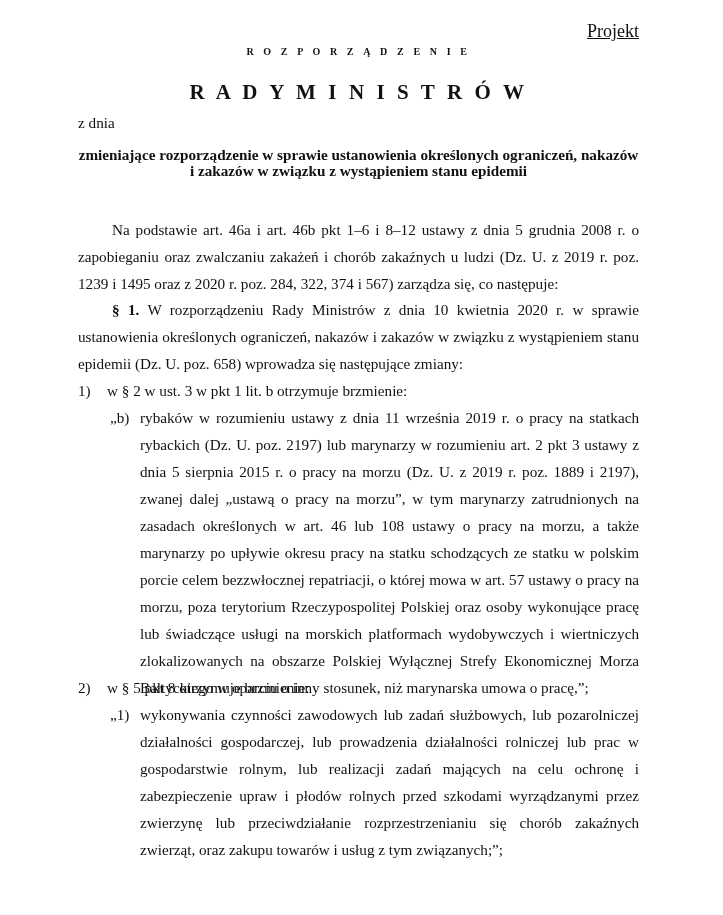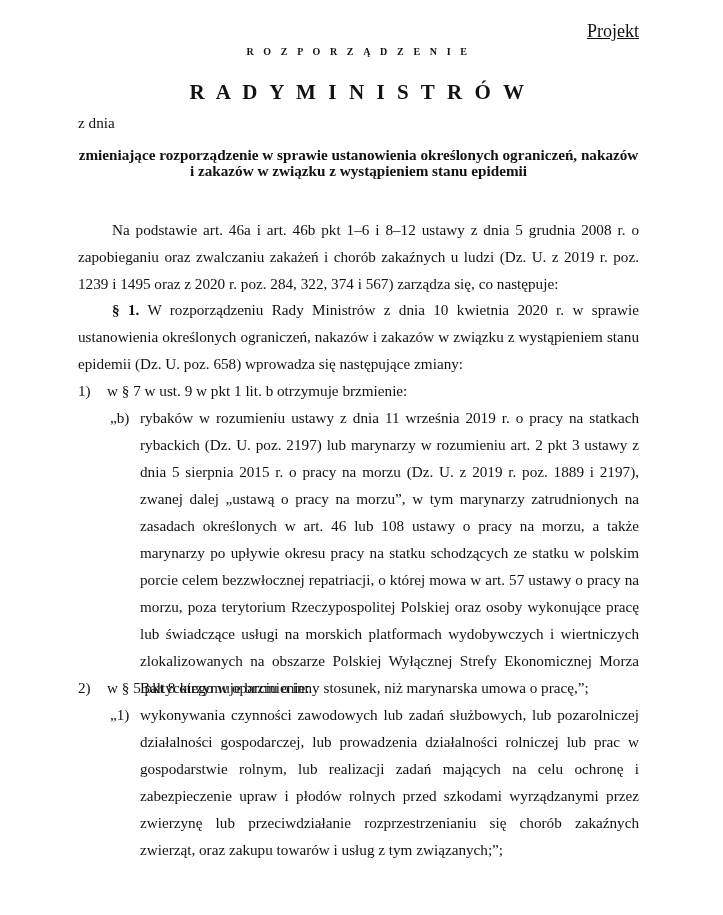--- a/index.html
+++ b/index.html
@@ -36,21 +36,21 @@
   <div class="title2">R A D Y  M I N I S T R Ó W</div>
   <div class="zdnia">z dnia</div>
   <div class="subject">zmieniające rozporządzenie w sprawie ustanowienia określonych ograniczeń, nakazów i zakazów  w związku z wystąpieniem stanu epidemii</div>
 
   <div class="para p-basis"><span class="indent"></span><span>Na podstawie art. 46a i art. 46b pkt 1–6 i 8–12 ustawy z dnia 5 grudnia 2008 r. o zapobieganiu oraz zwalczaniu zakażeń i chorób zakaźnych u ludzi (Dz. U. z 2019 r. poz. 1239 i 1495 oraz z 2020 r. poz. 284, 322, 374 i 567) zarządza się, co następuje:</span></div>
 
   <div class="para p-s1"><span class="indent"></span><b class="sec">§ 1.</b><span> W rozporządzeniu Rady Ministrów z dnia 10 kwietnia 2020 r. w sprawie ustanowienia określonych ograniczeń, nakazów i zakazów  w związku z wystąpieniem stanu epidemii (Dz. U. poz. 658) wprowadza się następujące zmiany:</span></div>
 
   <div class="item item1">
     <span class="num">1)</span>
-    <span class="txt">w § 7 w ust. 9 w pkt 1 lit. b otrzymuje brzmienie:</span>
+    <span class="txt">w § 2 w ust. 3 w pkt 1 lit. b otrzymuje brzmienie:</span>
   </div>
   <div class="sub subb">
     <span class="lbl">„b)</span>
     <div class="body">rybaków w rozumieniu ustawy z dnia 11 września 2019 r. o pracy na statkach rybackich (Dz. U. poz. 2197) lub marynarzy w rozumieniu art. 2 pkt 3 ustawy z dnia 5 sierpnia 2015 r. o pracy na morzu (Dz. U. z 2019 r. poz. 1889 i 2197), zwanej dalej „ustawą o pracy na morzu”, w tym marynarzy zatrudnionych na zasadach określonych w art. 46 lub 108 ustawy o pracy na morzu, a także marynarzy po upływie okresu pracy na statku schodzących ze statku w polskim porcie celem bezzwłocznej repatriacji, o której mowa w art. 57 ustawy o pracy na morzu, poza terytorium Rzeczypospolitej Polskiej oraz osoby wykonujące pracę lub świadczące usługi na morskich platformach wydobywczych i wiertniczych zlokalizowanych na obszarze Polskiej Wyłącznej Strefy Ekonomicznej Morza Bałtyckiego w oparciu o inny stosunek, niż marynarska umowa o pracę,”;</div>
   </div>
 
   <div class="item item2">
     <span class="num">2)</span>
     <span class="txt">w § 5 pkt 8 otrzymuje brzmienie:</span>
   </div>

